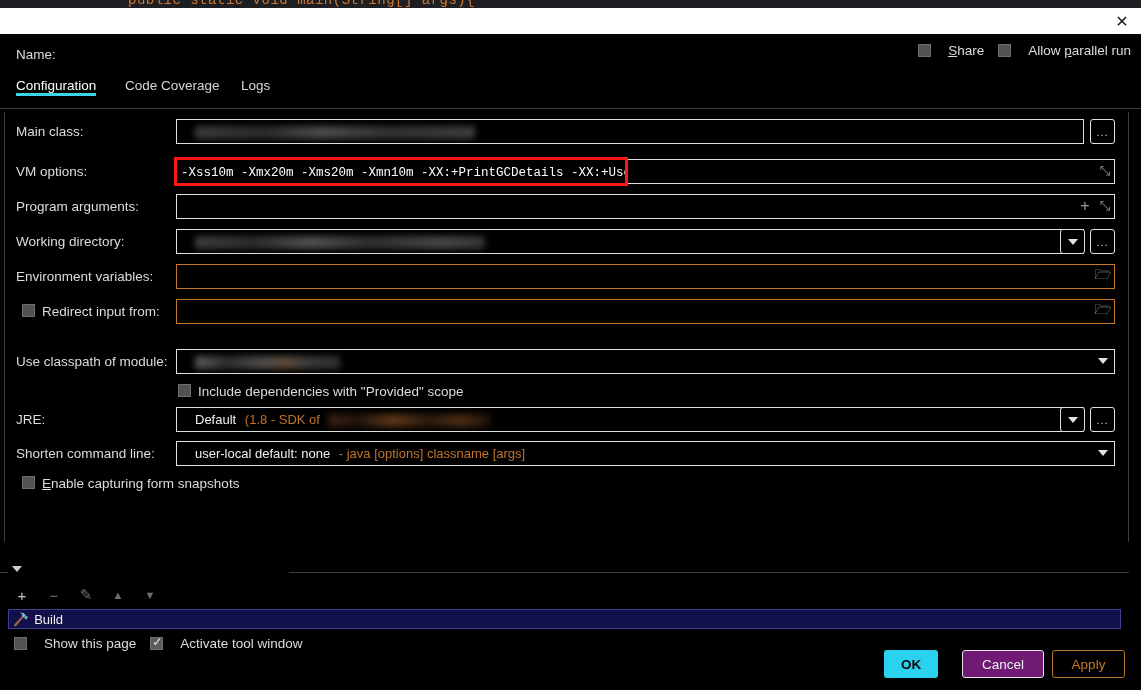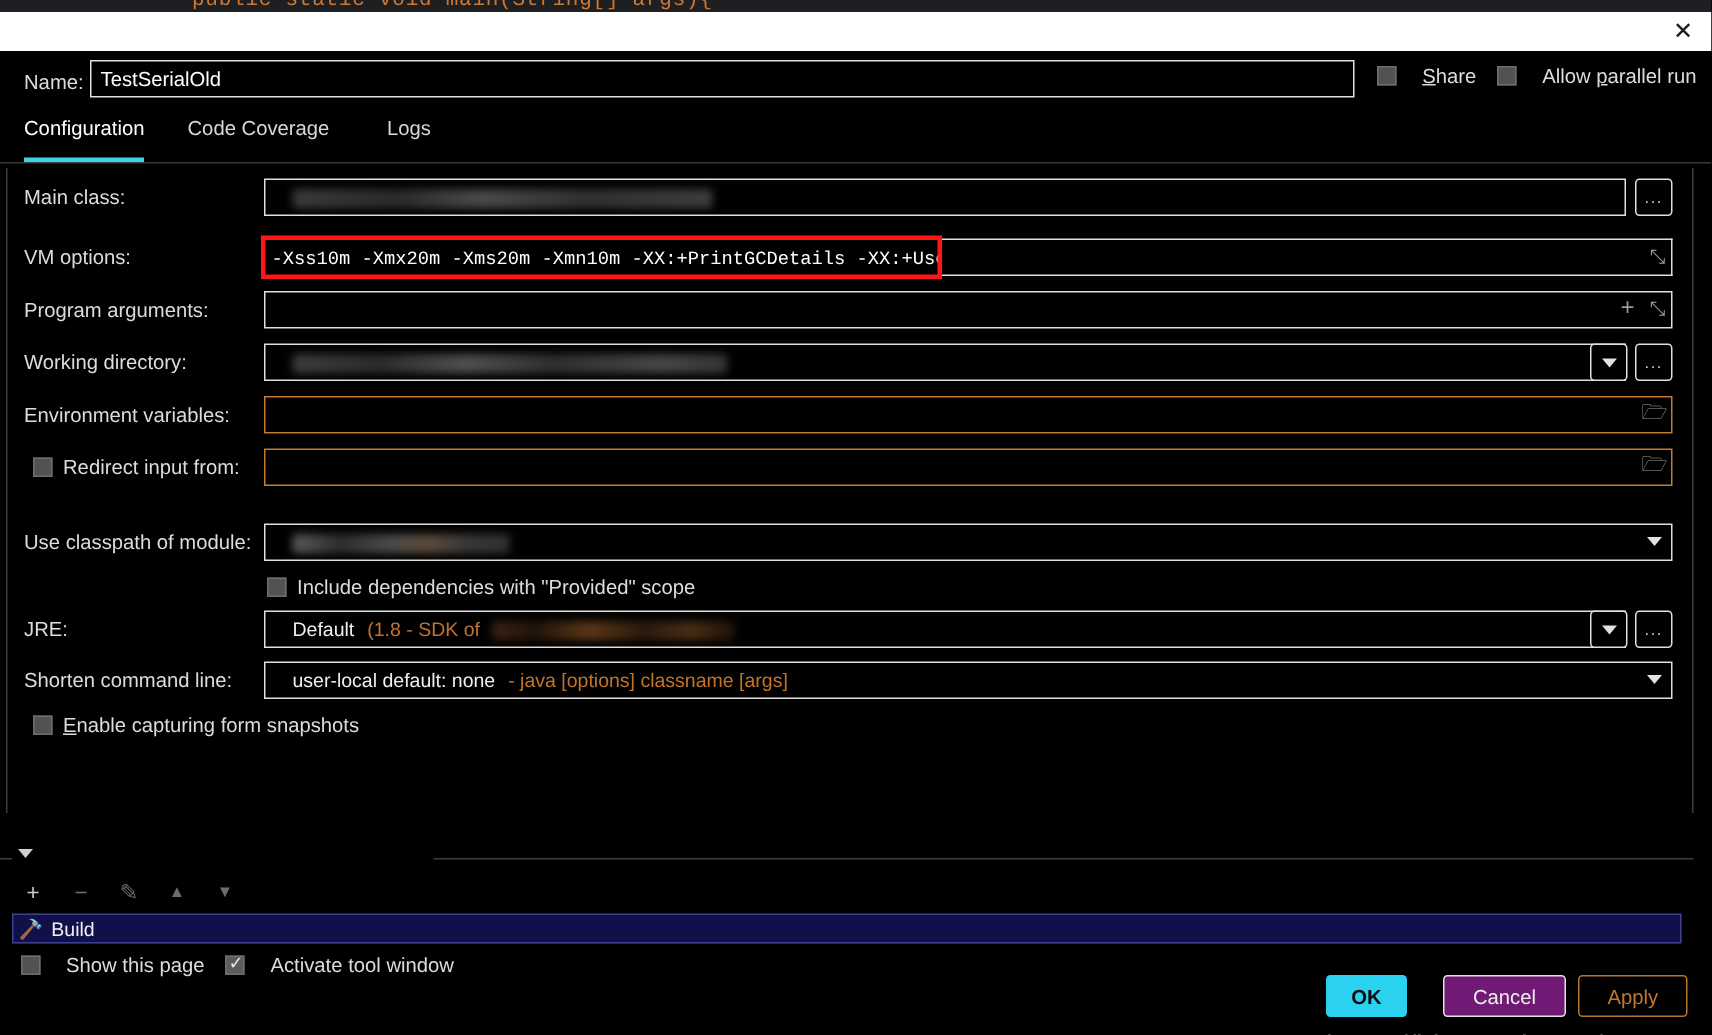--- a/index.html
+++ b/index.html
@@ -109,21 +109,21 @@
     position: absolute;
     left: 0; top: 44px;
     width: 1141px; height: 28px;
   }
   .tab {
     position: absolute;
     top: 0;
     font-size: 13.5px;
     color: #d7d7d7;
     cursor: pointer;
-    padding-bottom: 12px;
+    padding-bottom: 0;
   }
   .tab.active { color: #ffffff; }
   .tab .uline {
     position: absolute;
     left: 0; bottom: -3px;
     height: 3px; width: 100%;
     background: #3cd5e8;
   }
   .tab-divider {
     position: absolute;
@@ -210,21 +210,21 @@
     color: #8b8b8b;
   }
   .expand-ico { font-size: 13px; color: #9a9a9a; }
   .plus-ico { font-size: 16px; color: #9a9a9a; line-height: 1; }
   .folder-ico { font-size: 14px; color: #9a9a9a; }
   .orangetext { color: #c1742a; }
   .whitetext { color: #efefef; }
 
   .sub-chk {
     position: absolute;
-    display: flex; align-items: center; gap: 7px;
+    display: flex; align-items: flex-start; gap: 7px;
     cursor: pointer;
   }
 
   
   .bl-sep {
     position: absolute;
     top: 538px; left: 0;
     width: 1141px; height: 1px;
   }
   .bl-line-left { position: absolute; left: 0; top: 0; width: 8px; height: 1px; background: #3c3c3c; }
@@ -303,42 +303,41 @@
 </div>
 
 <div class="titlebar">
   <div class="close-btn">✕</div>
 </div>
 
 <div class="dialog">
 
   <div class="name-row">
     <div class="name-label">Name:</div>
-    <div class="name-input">TestSerialOld</div>
     <div class="topchecks">
       <div class="chk-wrap">
         <span class="chk"></span>
         <span class="chk-label"><span class="u">S</span><span>hare</span></span>
       </div>
       <div class="chk-wrap">
         <span class="chk"></span>
         <span class="chk-label"><span>Allow </span><span class="u">p</span><span>arallel run</span></span>
       </div>
     </div>
   </div>
 
   <div class="tabs">
     <div class="tab active" style="left:16px;">
       <span>Configuration</span>
       <span class="uline"></span>
     </div>
     <div class="tab" style="left:125px;">
       <span>Code Coverage</span>
     </div>
-    <div class="tab" style="left:258px;">
+    <div class="tab" style="left:241px;">
       <span>Logs</span>
     </div>
   </div>
   <div class="tab-divider"></div>
   <div class="panel-left-edge"></div>
   <div class="panel-right-edge"></div>
 
   <div class="row-label" style="left:16px; top:90px;">Main class:</div>
   <div class="field" style="left:176px; top:85px; width:908px;">
     <span class="blur" style="width:280px; background:linear-gradient(90deg,#3a3a3a,#2a2a2a 25%,#4a4a4a 45%,#303030 70%,#3d3d3d);"></span>

